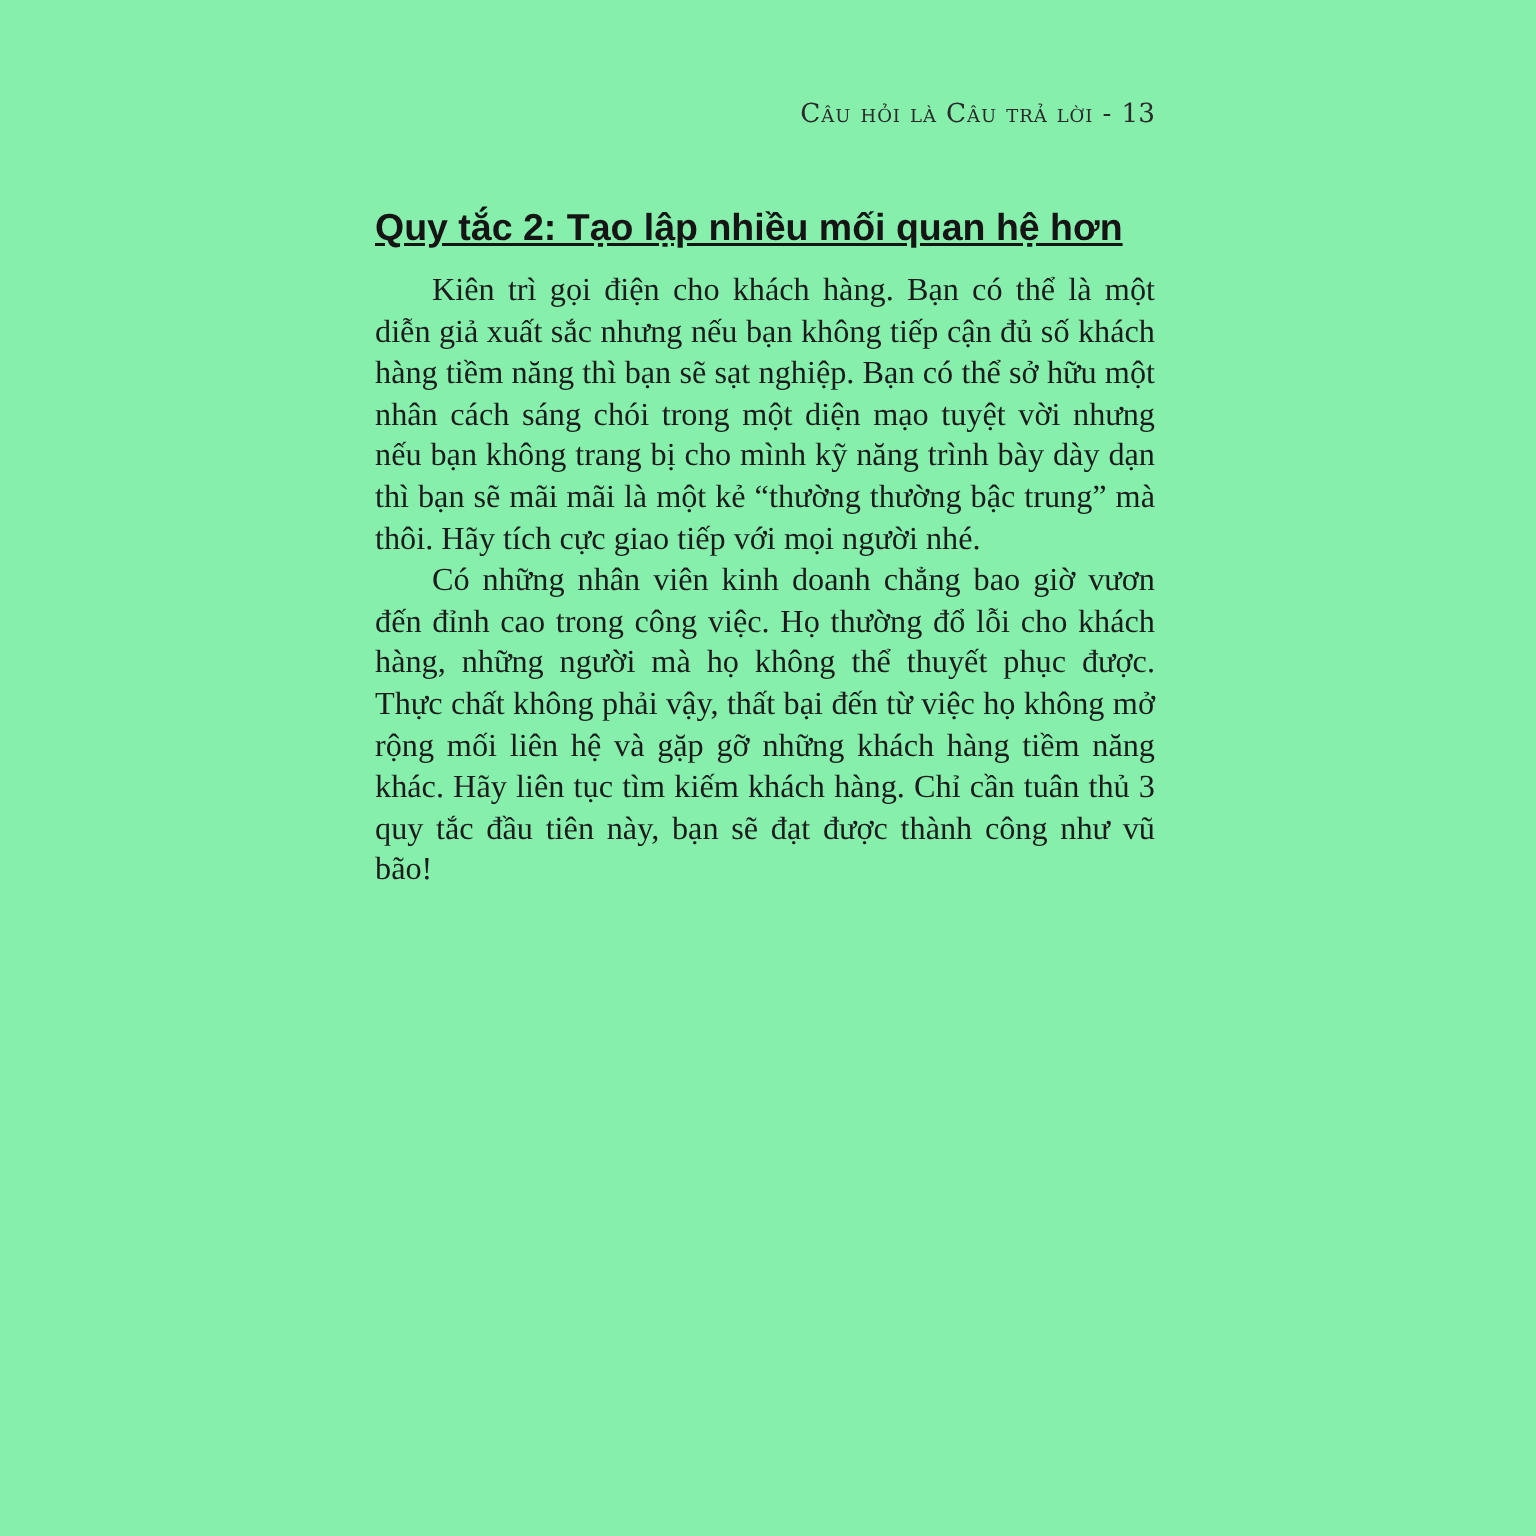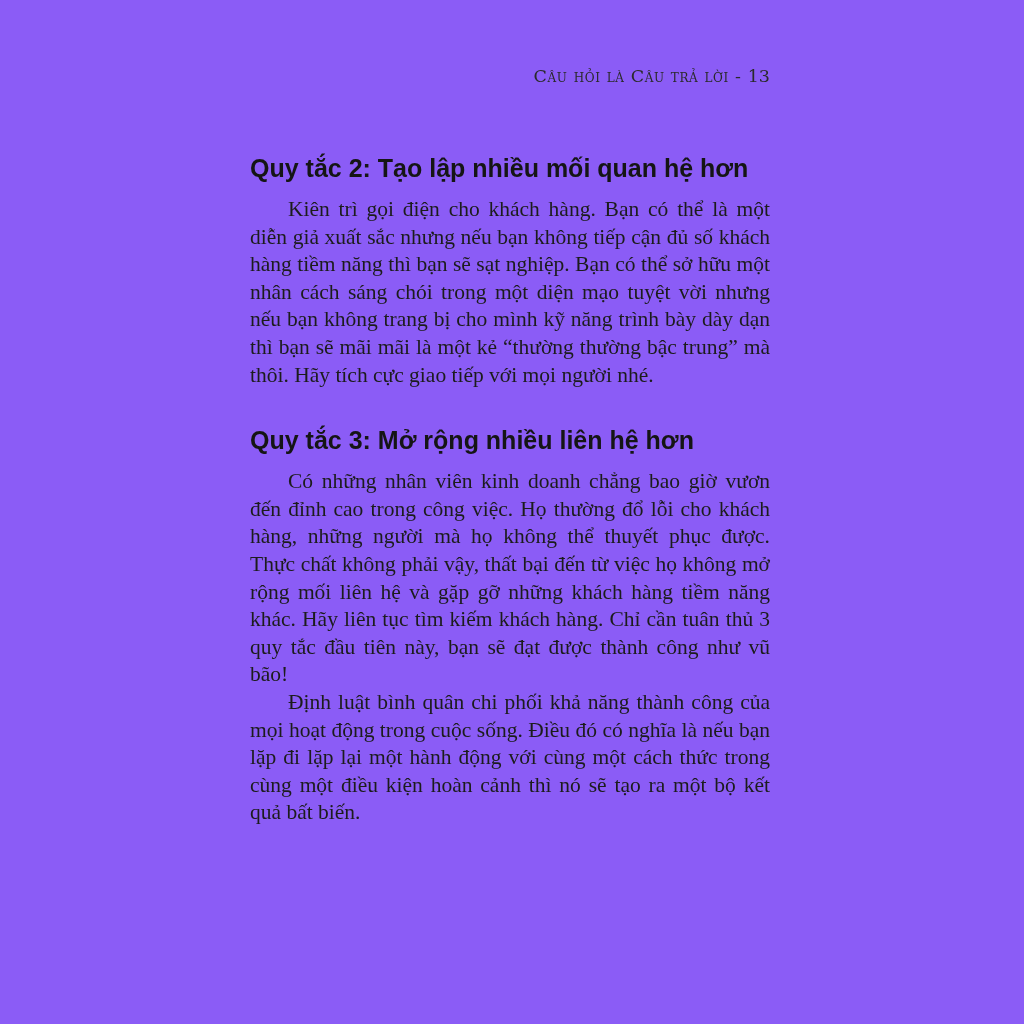--- a/index.html
+++ b/index.html
@@ -5,21 +5,21 @@
 <style>
   html, body {
     margin: 0;
     padding: 0;
     background: #ffffff;
   }
   .page {
     position: relative;
     width: 1024px;
     height: 1024px;
-    background: #8b5cf6;
+    background: #86efac;
     color: #1c1c1c;
     overflow: hidden;
   }
   .running-header {
     margin: 66px 254px 0 250px;
     text-align: right;
     font-family: "DejaVu Serif", serif;
     font-variant: small-caps;
     font-size: 17.5px;
     letter-spacing: 0.6px;
@@ -34,21 +34,22 @@
   }
   .section-heading {
     font-family: "Liberation Sans", sans-serif;
     font-weight: bold;
     font-size: 25px;
     line-height: 28px;
     color: #151515;
     margin: 37px 0 14px 0;
   }
   .section-first .section-heading {
-    margin-top: 68px;
+    margin-top: 52px;
+    text-decoration: underline;
   }
   .body-para {
     font-family: Liberation Serif, serif;
     font-size: 21.5px;
     line-height: 27.6px;
     text-align: justify;
     text-indent: 38px;
     margin: 0;
     color: #1c1c1c;
   }
@@ -63,23 +64,21 @@
   </div>
 
   <div class="content">
 
     <section class="section section-first">
       <h2 class="section-heading">Quy tắc 2: Tạo lập nhiều mối quan hệ hơn</h2>
       <p class="body-para">Kiên trì gọi điện cho khách hàng. Bạn có thể là một diễn giả xuất sắc nhưng nếu bạn không tiếp cận đủ số khách hàng tiềm năng thì bạn sẽ sạt nghiệp. Bạn có thể sở hữu một nhân cách sáng chói trong một diện mạo tuyệt vời nhưng nếu bạn không trang bị cho mình kỹ năng trình bày dày dạn thì bạn sẽ mãi mãi là một kẻ “thường thường bậc trung” mà thôi. Hãy tích cực giao tiếp với mọi người nhé.</p>
     </section>
 
     <section class="section">
-      <h2 class="section-heading">Quy tắc 3: Mở rộng nhiều liên hệ hơn</h2>
       <p class="body-para">Có những nhân viên kinh doanh chẳng bao giờ vươn đến đỉnh cao trong công việc. Họ thường đổ lỗi cho khách hàng, những người mà họ không thể thuyết phục được. Thực chất không phải vậy, thất bại đến từ việc họ không mở rộng mối liên hệ và gặp gỡ những khách hàng tiềm năng khác. Hãy liên tục tìm kiếm khách hàng. Chỉ cần tuân thủ 3 quy tắc đầu tiên này, bạn sẽ đạt được thành công như vũ bão!</p>
     </section>
 
     <section class="section">
-      <p class="body-para">Định luật bình quân chi phối khả năng thành công của mọi hoạt động trong cuộc sống. Điều đó có nghĩa là nếu bạn lặp đi lặp lại một hành động với cùng một cách thức trong cùng một điều kiện hoàn cảnh thì nó sẽ tạo ra một bộ kết quả bất biến.</p>
     </section>
 
   </div>
 
 </div>
 
 </body></html>

